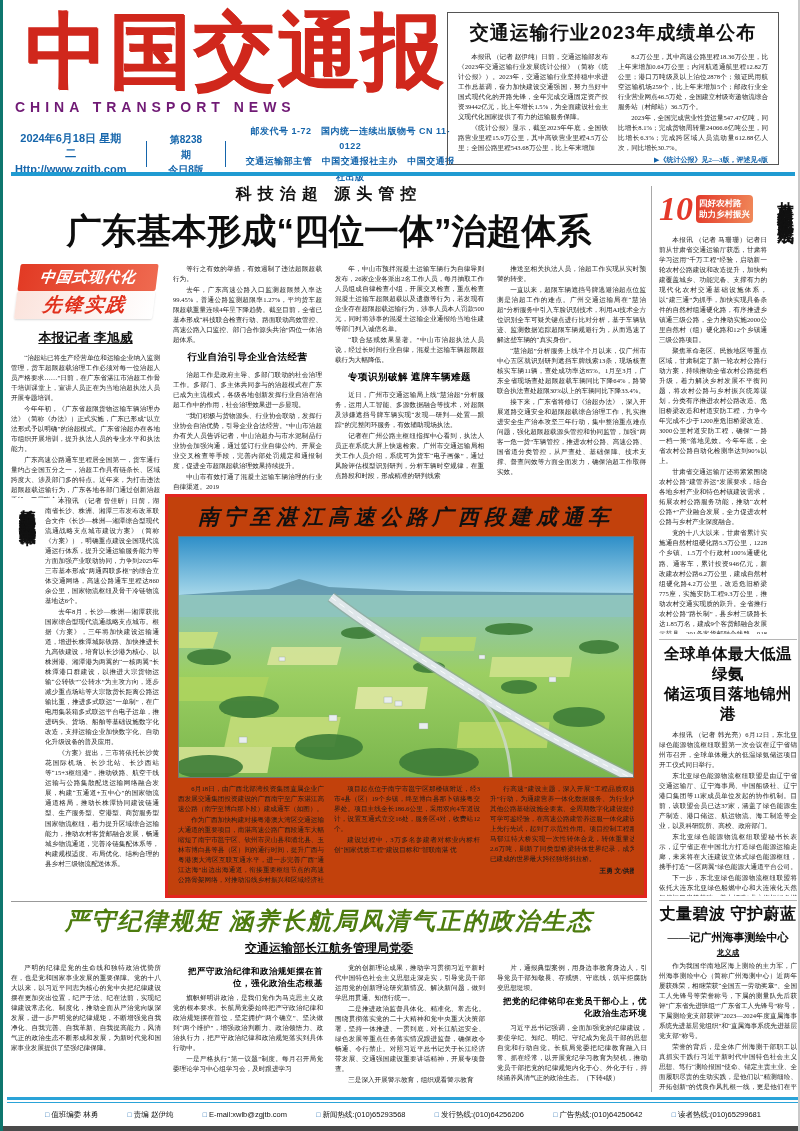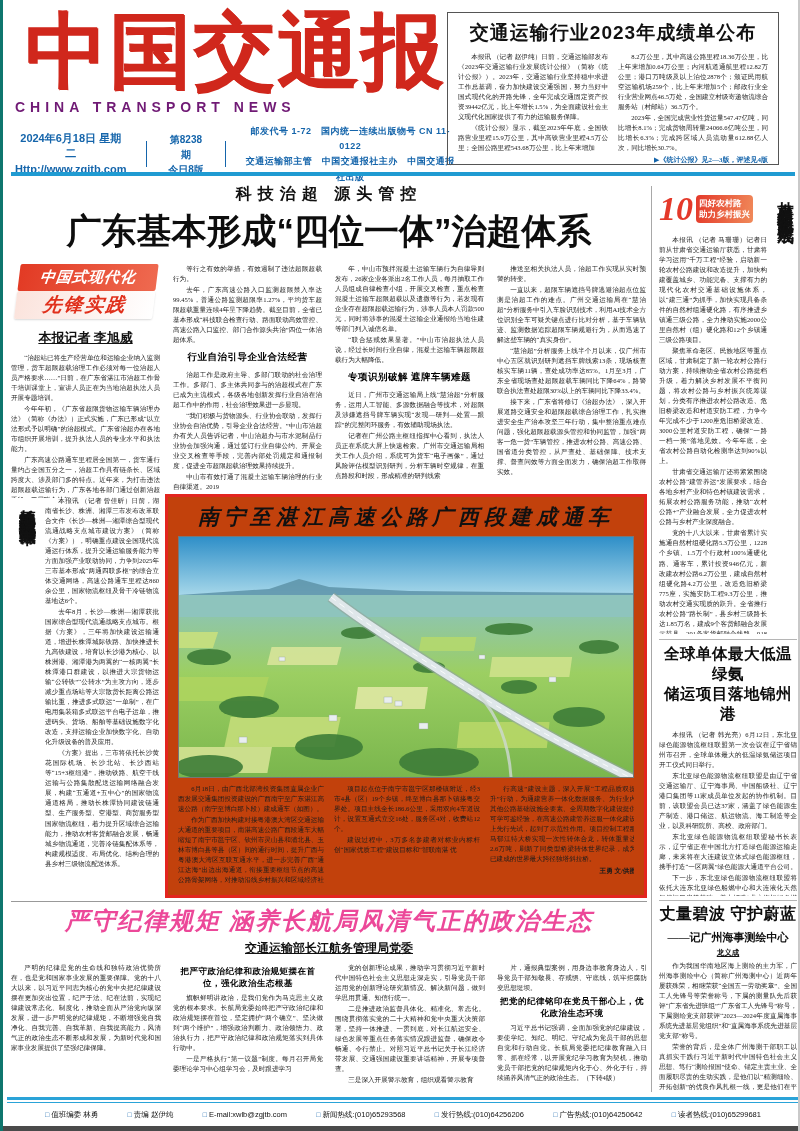--- a/index.html
+++ b/index.html
@@ -63,25 +63,25 @@
   #redbox{position:absolute;left:162px;top:494px;width:482px;height:404px;border:3px solid #e3251f;
           box-sizing:border-box;padding:5px 10px;background:#c2410c;}
   #nz-head{text-align:center;font-size:21px;font-weight:bold;font-style:italic;letter-spacing:5px;color:#111;margin:1px 0 5px 0;}
   #photo{width:454px;height:240px;margin:0 auto;border:1px solid #777;position:relative;overflow:hidden;}
   #nz-caption{display:flex;gap:10px;margin-top:6px;height:100px;overflow:hidden;}
   .nz-col{width:146px;flex:0 0 146px;}
   .credit{text-align:right;font-weight:bold;text-indent:0;margin-top:2px;}
   
   #bottom-rule{position:absolute;left:8px;top:901px;width:636px;height:1px;background:#999;}
   #changhang{position:absolute;left:8px;top:905px;width:636px;height:188px;overflow:hidden;}
-  #ch-head{text-align:center;font-size:24px;font-weight:bold;font-style:italic;letter-spacing:2px;color:#ec4899;}
+  #ch-head{text-align:center;font-size:24px;font-weight:bold;font-style:italic;letter-spacing:2px;color:#4d7c0f;}
   #ch-author{text-align:center;font-size:12px;font-weight:bold;text-decoration:underline;margin:3px 0 6px 0;color:#111;}
   #ch-cols{display:flex;gap:12px;height:132px;overflow:hidden;}
   .ch-col{width:150px;flex:0 0 150px;}
-  .ch-col .colhead{text-align:center;text-indent:0;font-size:8.5px;line-height:1.4;margin:3px 0;}
+  .ch-col .colhead{text-align:right;text-indent:0;font-size:8.5px;line-height:1.4;margin:3px 0;}
   
   #footer{position:absolute;left:0;top:1097px;width:800px;}
   #f-rule1{height:3px;background:#2aa3d8;margin:0 4px;}
   #f-rule2{height:1px;background:#2aa3d8;margin:2px 4px 0 4px;}
   #f-items{display:flex;justify-content:space-between;padding:7px 42px 0 42px;font-size:7.5px;color:#111;
            font-family:"Liberation Sans","DejaVu Sans",sans-serif;}
   .f-box{color:#1565ab;margin-right:2px;font-size:7px;}
   #bottom-strip{position:absolute;left:0;bottom:0;width:800px;height:5px;background:#4a4a4a;}
 </style>
 </head>

